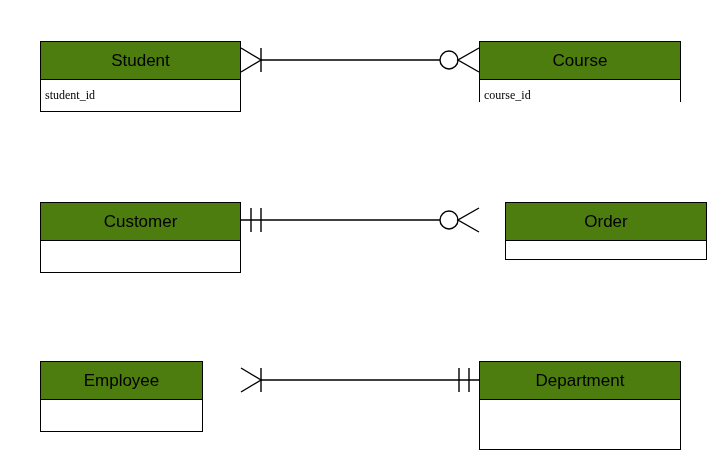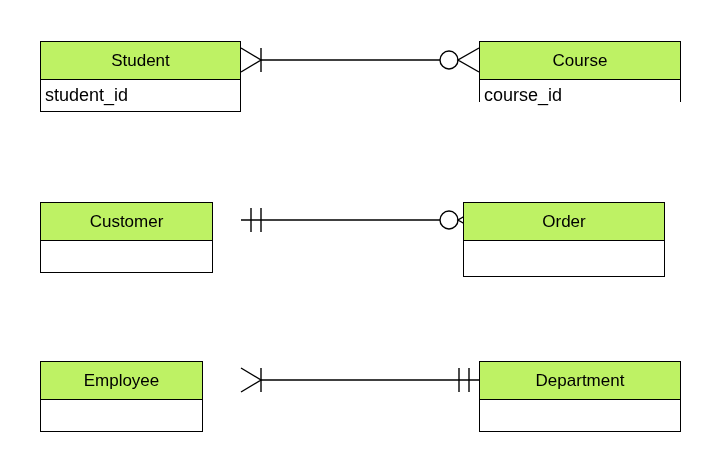--- a/index.html
+++ b/index.html
@@ -12,31 +12,32 @@
   }
   .connectors{position:absolute;left:0;top:0;width:720px;height:472px;}
   .entity{
     position:absolute;
     box-sizing:border-box;
     border:1.4px solid #000000;
     background:#ffffff;
   }
   .entity-header{
     height:37px;
-    background:#bef264;
+    background:#4d7c0f;
     border-bottom:1.4px solid #000000;
     display:flex;align-items:center;justify-content:center;
     font-size:17px;color:#000000;
   }
   .entity-body{
     height:31px;
     display:flex;align-items:center;
     padding-left:4px;
-    font-size:18px;color:#000000;
+    font-size:12px;color:#000000;
     background:#ffffff;
+    font-family:Liberation Serif, serif;
   }
   svg line, svg path{stroke:#000000;stroke-width:1.4;fill:none;}
   svg circle{stroke:#000000;stroke-width:1.4;fill:#ffffff;}
 </style>
 </head>
 <body>
 
 <div class="canvas">
 
   <svg class="connectors" width="720" height="472" viewBox="0 0 720 472">
@@ -69,29 +70,29 @@
   <div class="entity" style="left:40px;top:41px;width:201px;height:71px">
     <div class="entity-header">Student</div>
     <div class="entity-body">student_id</div>
   </div>
 
   <div class="entity" style="left:479px;top:41px;width:202px;height:61px">
     <div class="entity-header">Course</div>
     <div class="entity-body">course_id</div>
   </div>
 
-  <div class="entity" style="left:40px;top:202px;width:173px;height:71px">
+  <div class="entity" style="left:40px;top:202px;width:201px;height:71px">
     <div class="entity-header">Customer</div>
   </div>
 
-  <div class="entity" style="left:463px;top:202px;width:202px;height:75px">
+  <div class="entity" style="left:505px;top:202px;width:202px;height:58px">
     <div class="entity-header">Order</div>
   </div>
 
   <div class="entity" style="left:40px;top:361px;width:163px;height:71px">
     <div class="entity-header">Employee</div>
   </div>
 
-  <div class="entity" style="left:479px;top:361px;width:202px;height:71px">
+  <div class="entity" style="left:479px;top:361px;width:202px;height:89px">
     <div class="entity-header">Department</div>
   </div>
 
 </div>
 
 </body></html>

